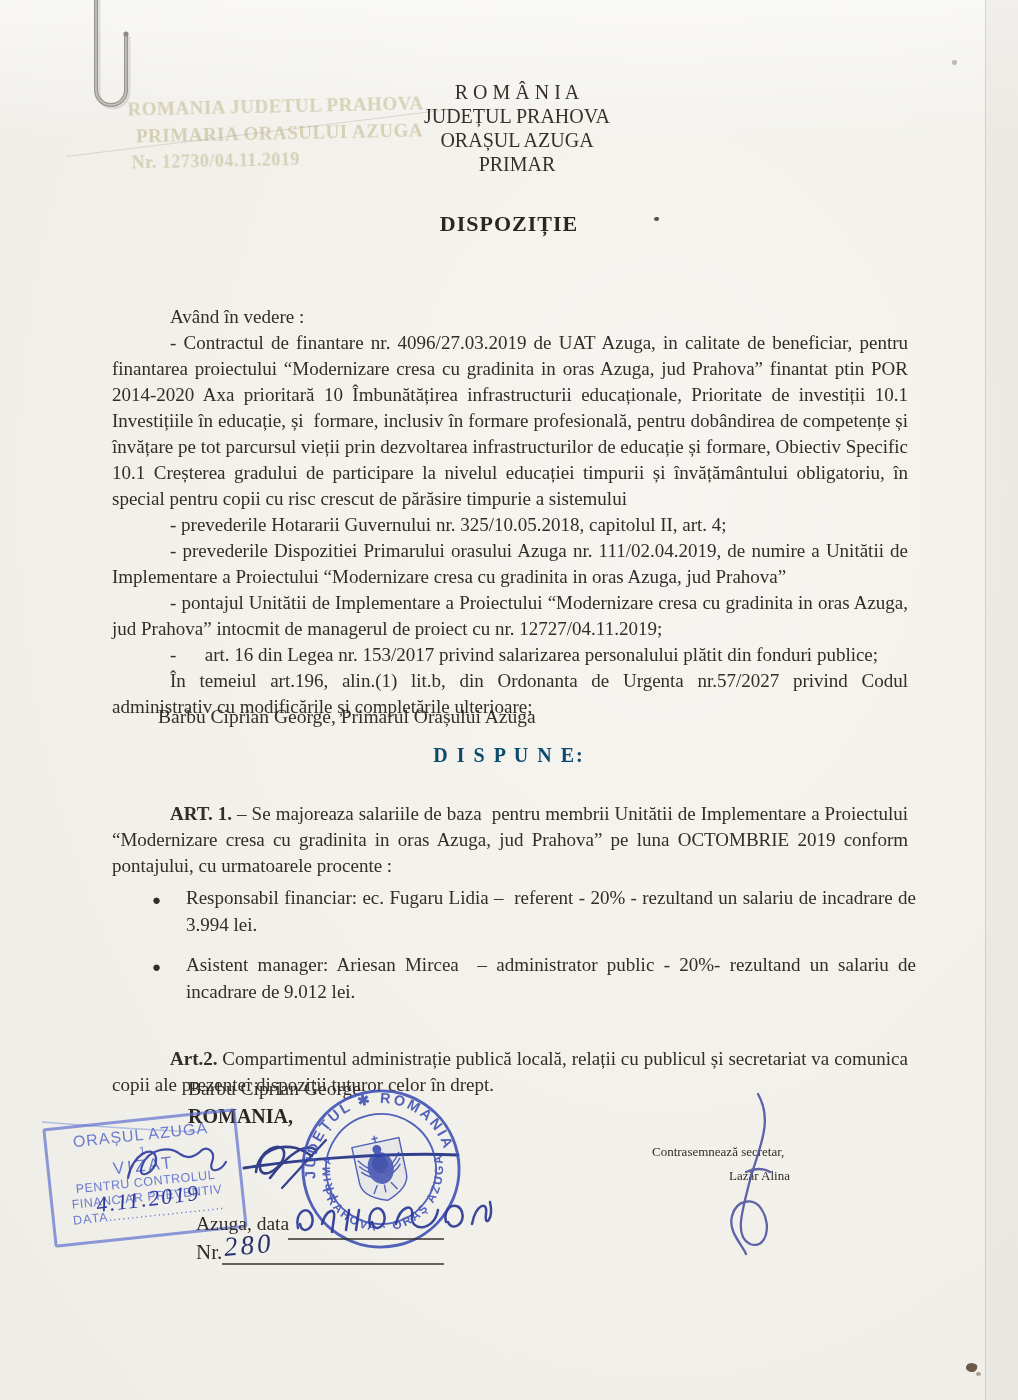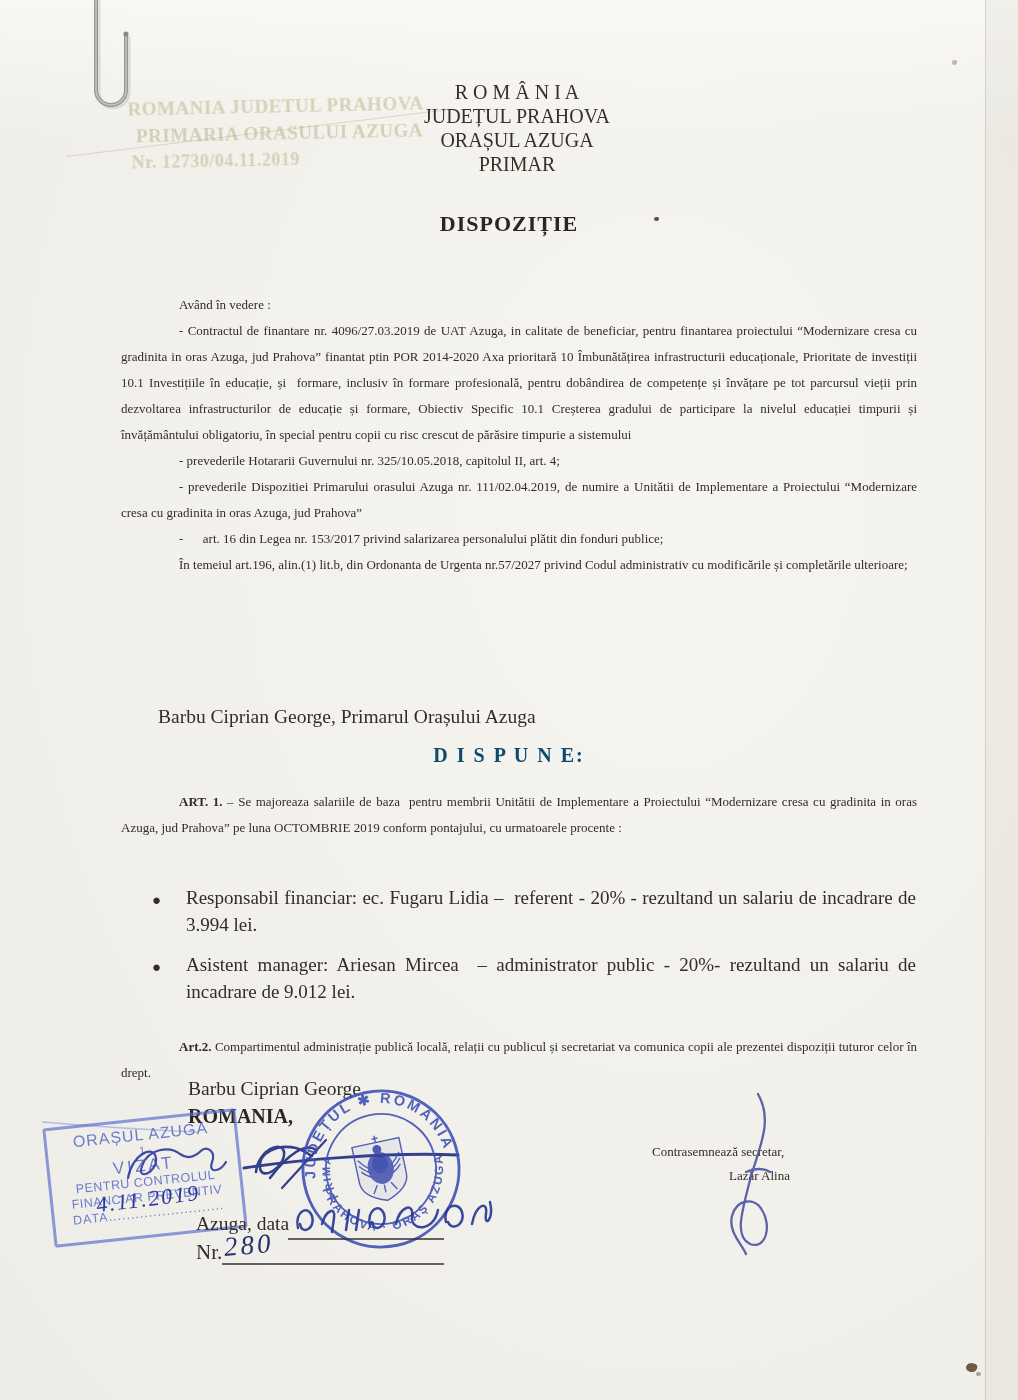--- a/index.html
+++ b/index.html
@@ -30,22 +30,22 @@
 
   
   .header { position:absolute; top:80px; left:8px; width:100%; text-align:center;
     font-size:20px; line-height:24px; color:#34302a; }
   .title { position:absolute; top:211px; left:0; width:100%; text-align:center;
     font-weight:bold; font-size:22px; letter-spacing:1px; color:#2a2622; }
   .title-dot { position:absolute; left:654px; top:217px; width:5px; height:4px;
     background:#57524a; border-radius:50% 40% 50% 60%; }
 
   
-  .flow { position:absolute; left:121px; width:796px; font-size:13px; line-height:26px;
-    text-align:justify; }
+  .flow { position:absolute; left:112px; width:796px; font-size:19px; line-height:26px;
+    text-align:justify;margin-top:12px; }
   .flow p { margin:0; text-indent:58px; }
   .issuer { position:absolute; left:158px; top:706px; font-size:19.5px; }
   .dispune { position:absolute; top:744px; left:0; width:100%; text-align:center;
     font-weight:bold; font-size:20px; letter-spacing:2px; color:#0c4a6e; }
 
   .bullets { position:absolute; left:186px; top:884px; width:730px; font-size:19px; line-height:27px; }
   .bullet-item { position:relative; margin-bottom:13px; text-align:justify; }
   .bullet-glyph { position:absolute; left:-34px; top:3px; font-size:15px; }
 
   
@@ -120,20 +120,21 @@
   </div>
 
   <div class="title">DISPOZIȚIE</div>
   <div class="title-dot"></div>
 
   <div class="flow" style="top:292px;">
     <p>Având în vedere :</p>
     <p>- Contractul de finantare nr. 4096/27.03.2019 de UAT Azuga, in calitate de beneficiar, pentru finantarea proiectului “Modernizare cresa cu gradinita in oras Azuga, jud Prahova” finantat ptin POR 2014-2020 Axa prioritară 10 Îmbunătățirea infrastructurii educaționale, Prioritate de investiții 10.1 Investițiile în educație, și&nbsp; formare, inclusiv în formare profesională, pentru dobândirea de competențe și învățare pe tot parcursul vieții prin dezvoltarea infrastructurilor de educație și formare, Obiectiv Specific 10.1 Creșterea gradului de participare la nivelul educației timpurii și învățământului obligatoriu, în special pentru copii cu risc crescut de părăsire timpurie a sistemului</p>
     <p>- prevederile Hotararii Guvernului nr. 325/10.05.2018, capitolul II, art. 4;</p>
     <p>- prevederile Dispozitiei Primarului orasului Azuga nr. 111/02.04.2019, de numire a Unitătii de Implementare a Proiectului “Modernizare cresa cu gradinita in oras Azuga, jud Prahova”</p>
+    <p>- pontajul Unitătii de Implementare a Proiectului “Modernizare cresa cu gradinita in oras Azuga, jud Prahova” intocmit de managerul de proiect cu nr. 12727/04.11.2019;</p>
     <p>-&nbsp;&nbsp;&nbsp;&nbsp;&nbsp; art. 16 din Legea nr. 153/2017 privind salarizarea personalului plătit din fonduri publice;</p>
     <p>În temeiul art.196, alin.(1) lit.b, din Ordonanta de Urgenta nr.57/2027 privind Codul administrativ cu modificările și completările ulterioare;</p>
   </div>
 
   <div class="issuer">Barbu Ciprian George, Primarul Orașului Azuga</div>
 
   <div class="dispune">D I S P U N E:</div>
 
   <div class="flow" style="top:789px;">
     <p><b>ART. 1.</b><span> – Se majoreaza salariile de baza&nbsp; pentru membrii Unitătii de Implementare a Proiectului “Modernizare cresa cu gradinita in oras Azuga, jud Prahova” pe luna OCTOMBRIE 2019 conform pontajului, cu urmatoarele procente :</span></p>

